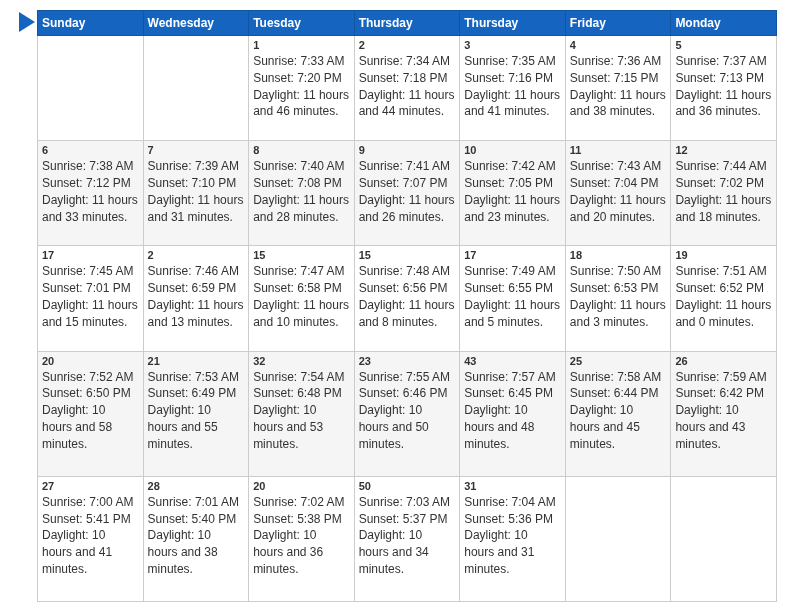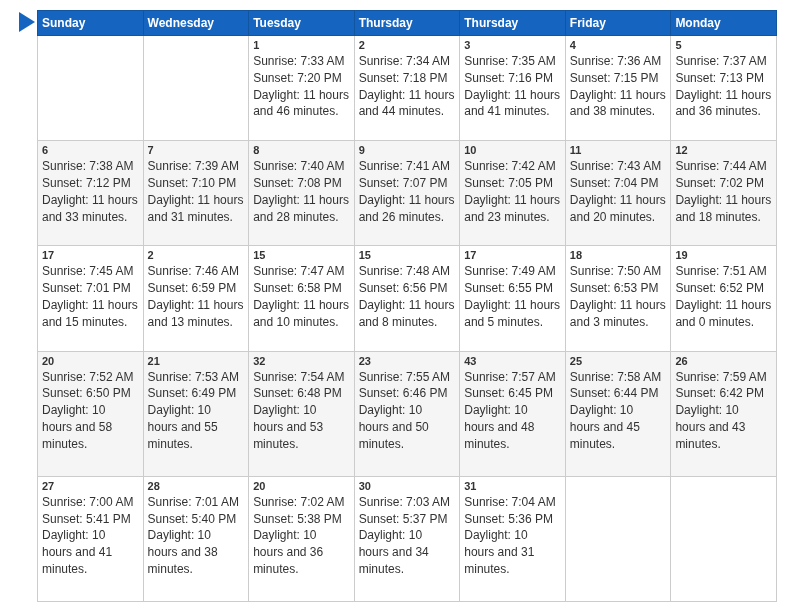--- a/index.html
+++ b/index.html
@@ -173,20 +173,20 @@
           <td><span class="day-number">32</span><span class="day-info">Sunrise: 7:54 AM<br>Sunset: 6:48 PM<br>Daylight: 10 hours and 53 minutes.</span></td>
           <td><span class="day-number">23</span><span class="day-info">Sunrise: 7:55 AM<br>Sunset: 6:46 PM<br>Daylight: 10 hours and 50 minutes.</span></td>
           <td><span class="day-number">43</span><span class="day-info">Sunrise: 7:57 AM<br>Sunset: 6:45 PM<br>Daylight: 10 hours and 48 minutes.</span></td>
           <td><span class="day-number">25</span><span class="day-info">Sunrise: 7:58 AM<br>Sunset: 6:44 PM<br>Daylight: 10 hours and 45 minutes.</span></td>
           <td><span class="day-number">26</span><span class="day-info">Sunrise: 7:59 AM<br>Sunset: 6:42 PM<br>Daylight: 10 hours and 43 minutes.</span></td>
         </tr>
         <tr>
           <td><span class="day-number">27</span><span class="day-info">Sunrise: 7:00 AM<br>Sunset: 5:41 PM<br>Daylight: 10 hours and 41 minutes.</span></td>
           <td><span class="day-number">28</span><span class="day-info">Sunrise: 7:01 AM<br>Sunset: 5:40 PM<br>Daylight: 10 hours and 38 minutes.</span></td>
           <td><span class="day-number">20</span><span class="day-info">Sunrise: 7:02 AM<br>Sunset: 5:38 PM<br>Daylight: 10 hours and 36 minutes.</span></td>
-          <td><span class="day-number">30</span><span class="day-info">Sunrise: 7:03 AM<br>Sunset: 5:37 PM<br>Daylight: 10 hours and 34 minutes.</span></td>
+          <td><span class="day-number">50</span><span class="day-info">Sunrise: 7:03 AM<br>Sunset: 5:37 PM<br>Daylight: 10 hours and 34 minutes.</span></td>
           <td><span class="day-number">31</span><span class="day-info">Sunrise: 7:04 AM<br>Sunset: 5:36 PM<br>Daylight: 10 hours and 31 minutes.</span></td>
           <td class="empty-cell"></td>
           <td class="empty-cell"></td>
         </tr>
       </tbody>
   </table>
 </div>
 
 </body></html>

